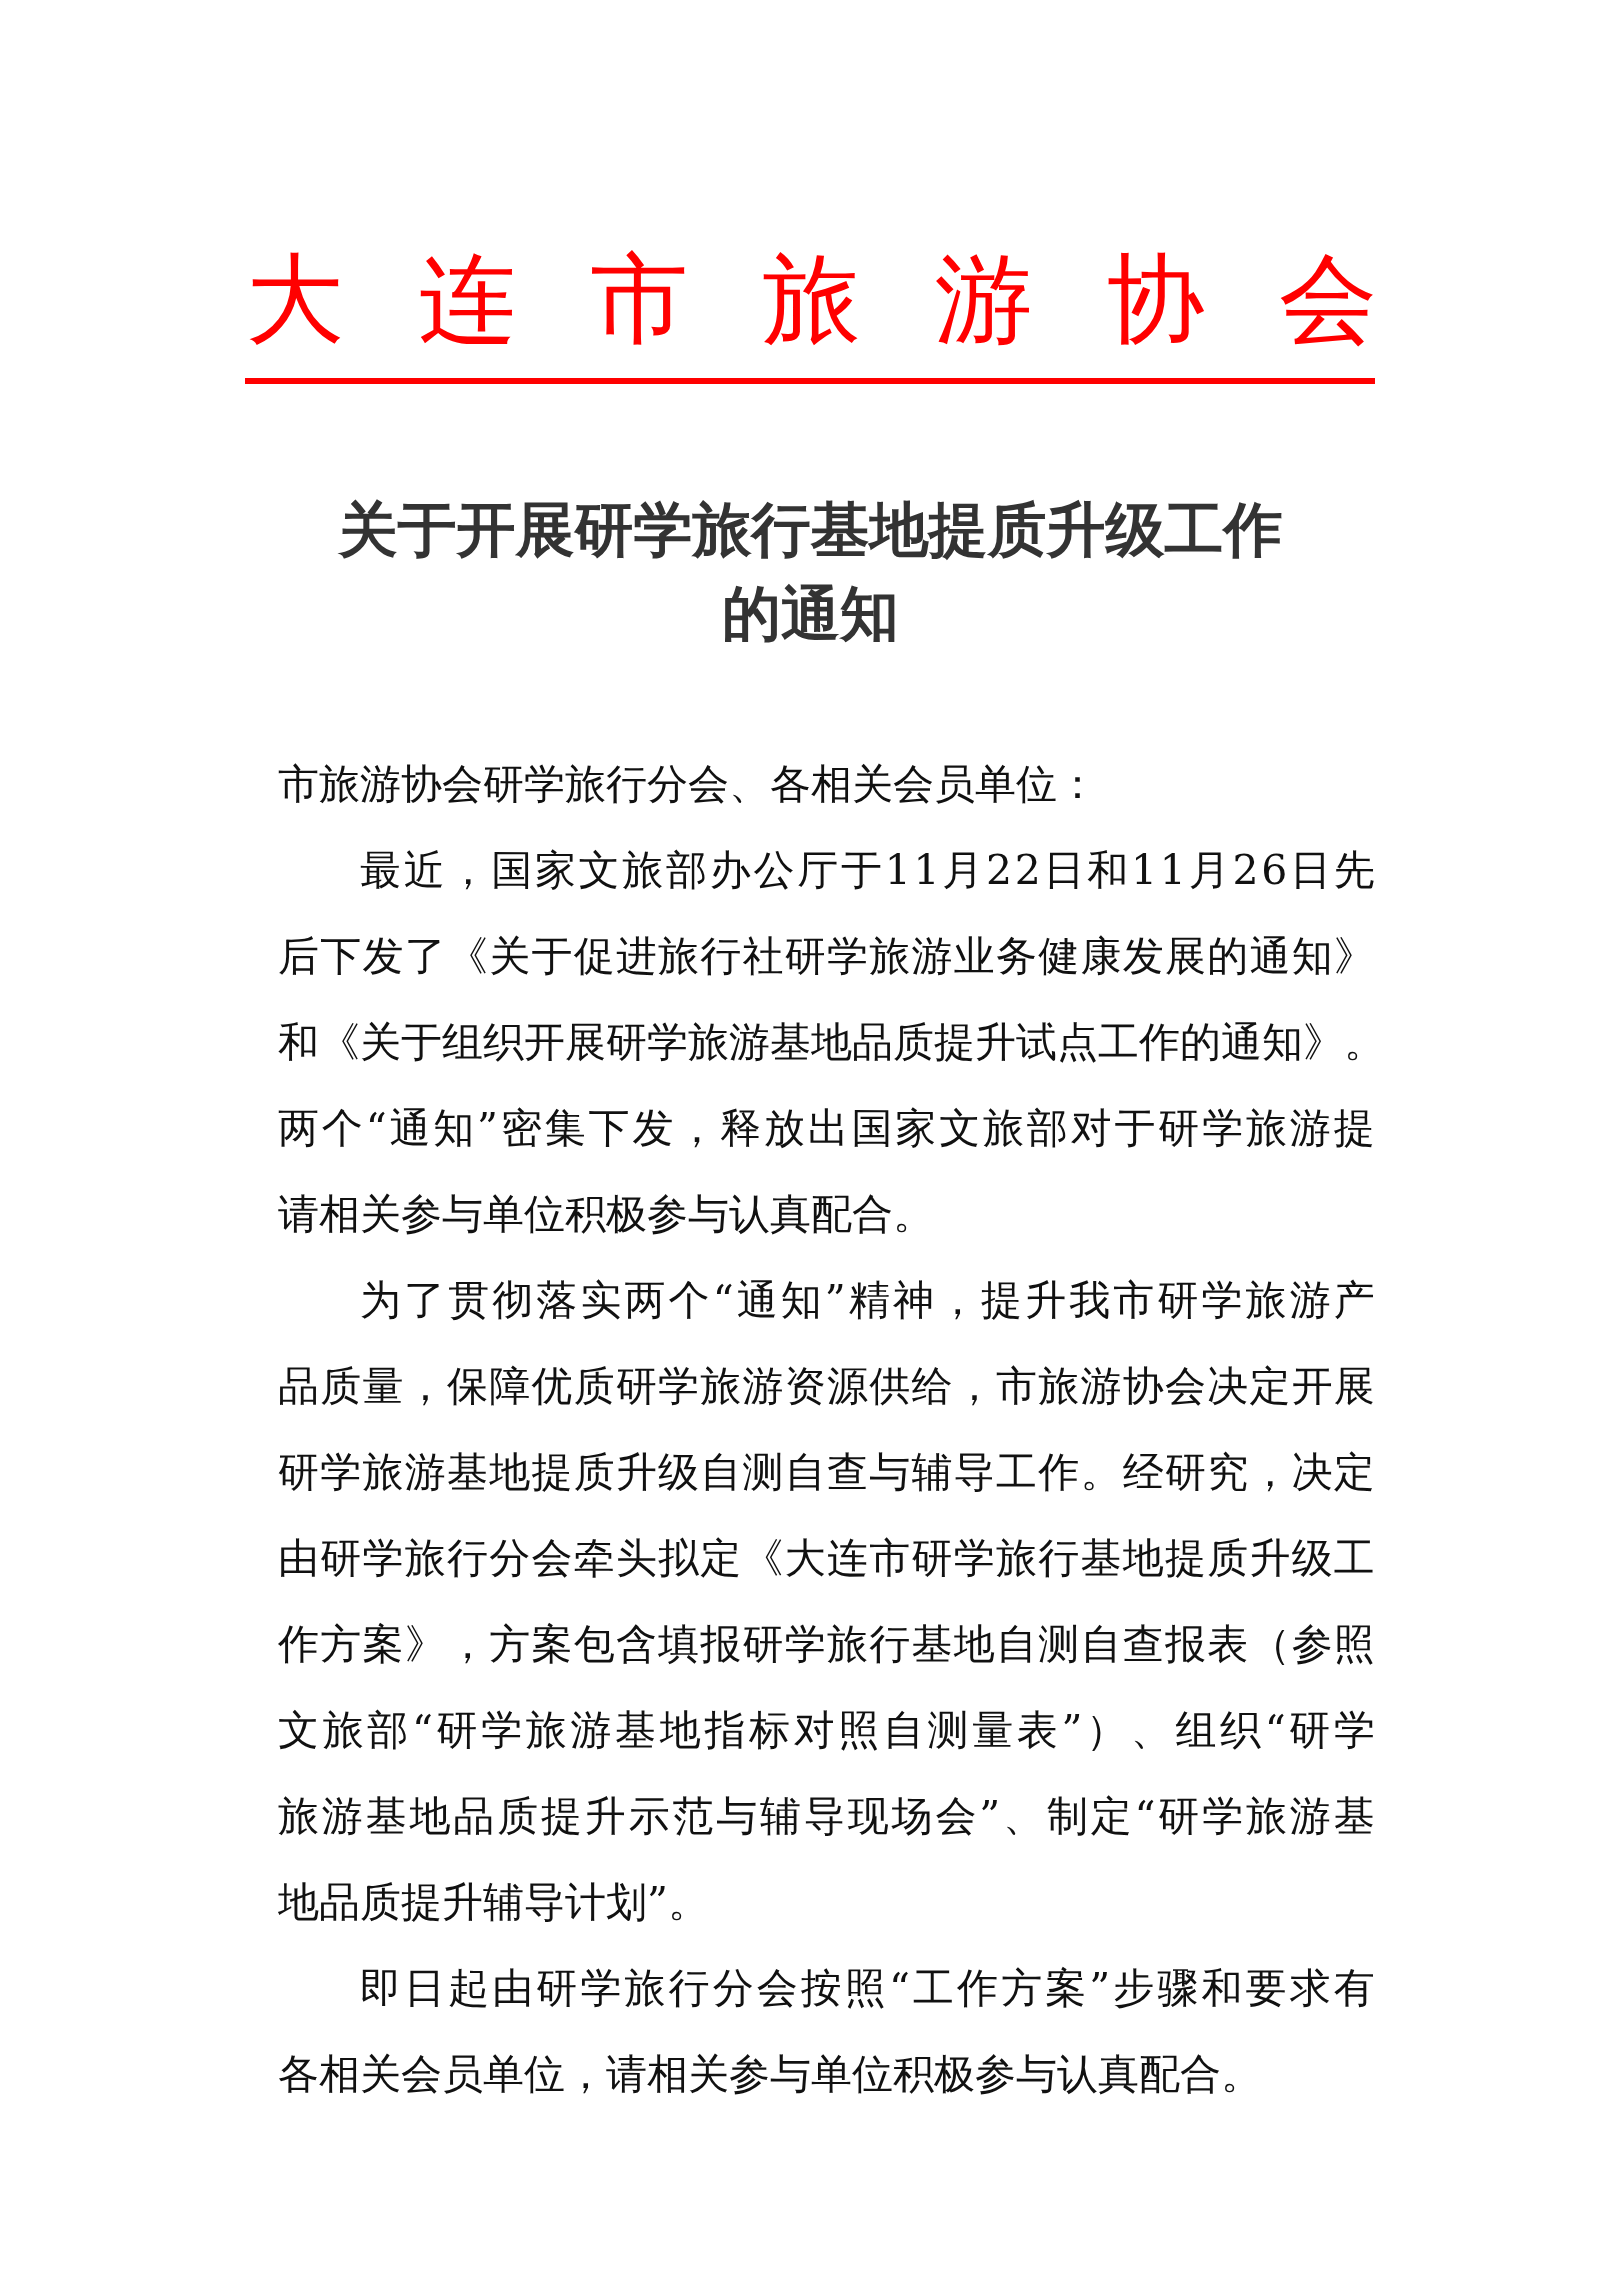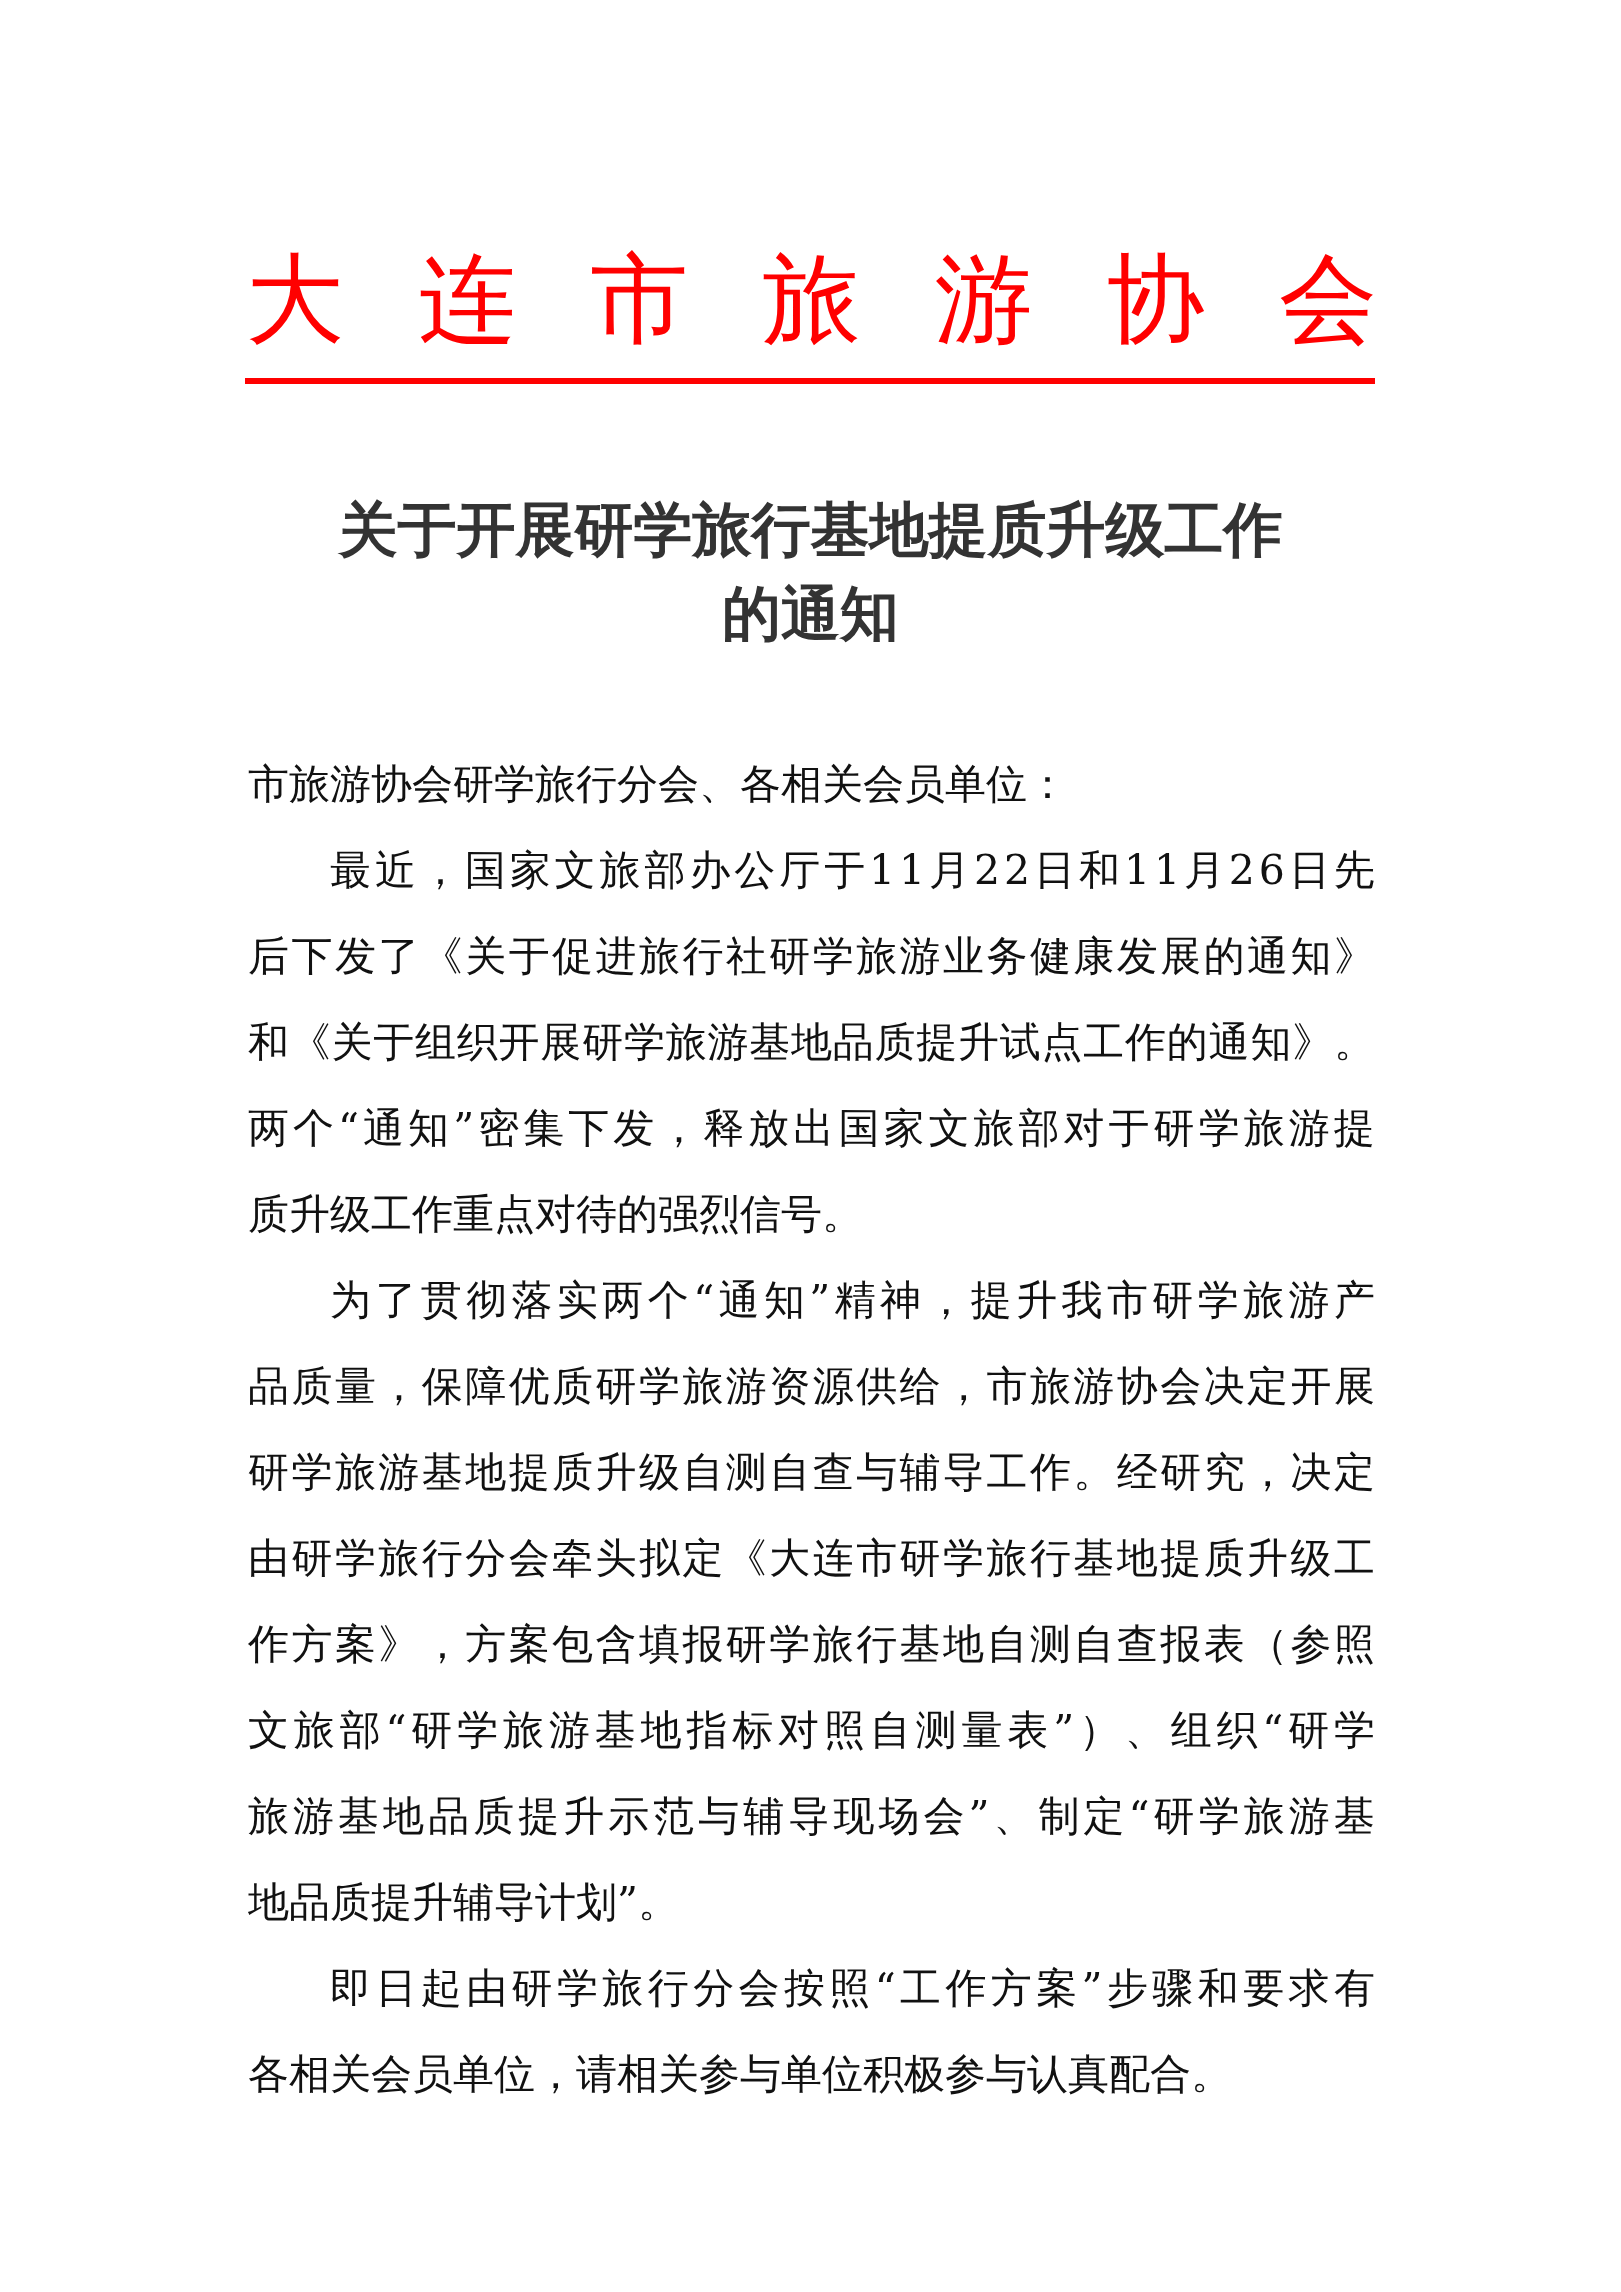--- a/index.html
+++ b/index.html
@@ -34,21 +34,21 @@
   .doc-title.l2 { top: 575px; }
 
   .body-text {
     position: absolute; left: 248px; top: 741px; width: 1127px;
     color: #111111;
     font-family: "DejaVu Serif", "Liberation Serif", serif;
     font-size: 41px;
   }
   .line {
     height: 86px; line-height: 86px; white-space: nowrap;
-    display: flex; justify-content: space-between;
+    display: flex; justify-content: space-between; margin-left: 30px;
   }
   .line.last { justify-content: flex-start; }
   .line.indent { padding-left: 82px; }
   .line .ch { display: inline-block; }
 </style>
 </head>
 <body>
 
 <div class="page">
 
@@ -177,21 +177,21 @@
           <span class="ch">旅</span>
           <span class="ch">部</span>
           <span class="ch">对</span>
           <span class="ch">于</span>
           <span class="ch">研</span>
           <span class="ch">学</span>
           <span class="ch">旅</span>
           <span class="ch">游</span>
           <span class="ch">提</span>
         </div>
-      <div class="line last">质升级工作重点对待的强烈信号。</div>
+      <div class="line last">请相关参与单位积极参与认真配合。</div>
     </div>
 
     <div>
       <div class="line indent">
           <span class="ch">为</span>
           <span class="ch">了</span>
           <span class="ch">贯</span>
           <span class="ch">彻</span>
           <span class="ch">落</span>
           <span class="ch">实</span>

